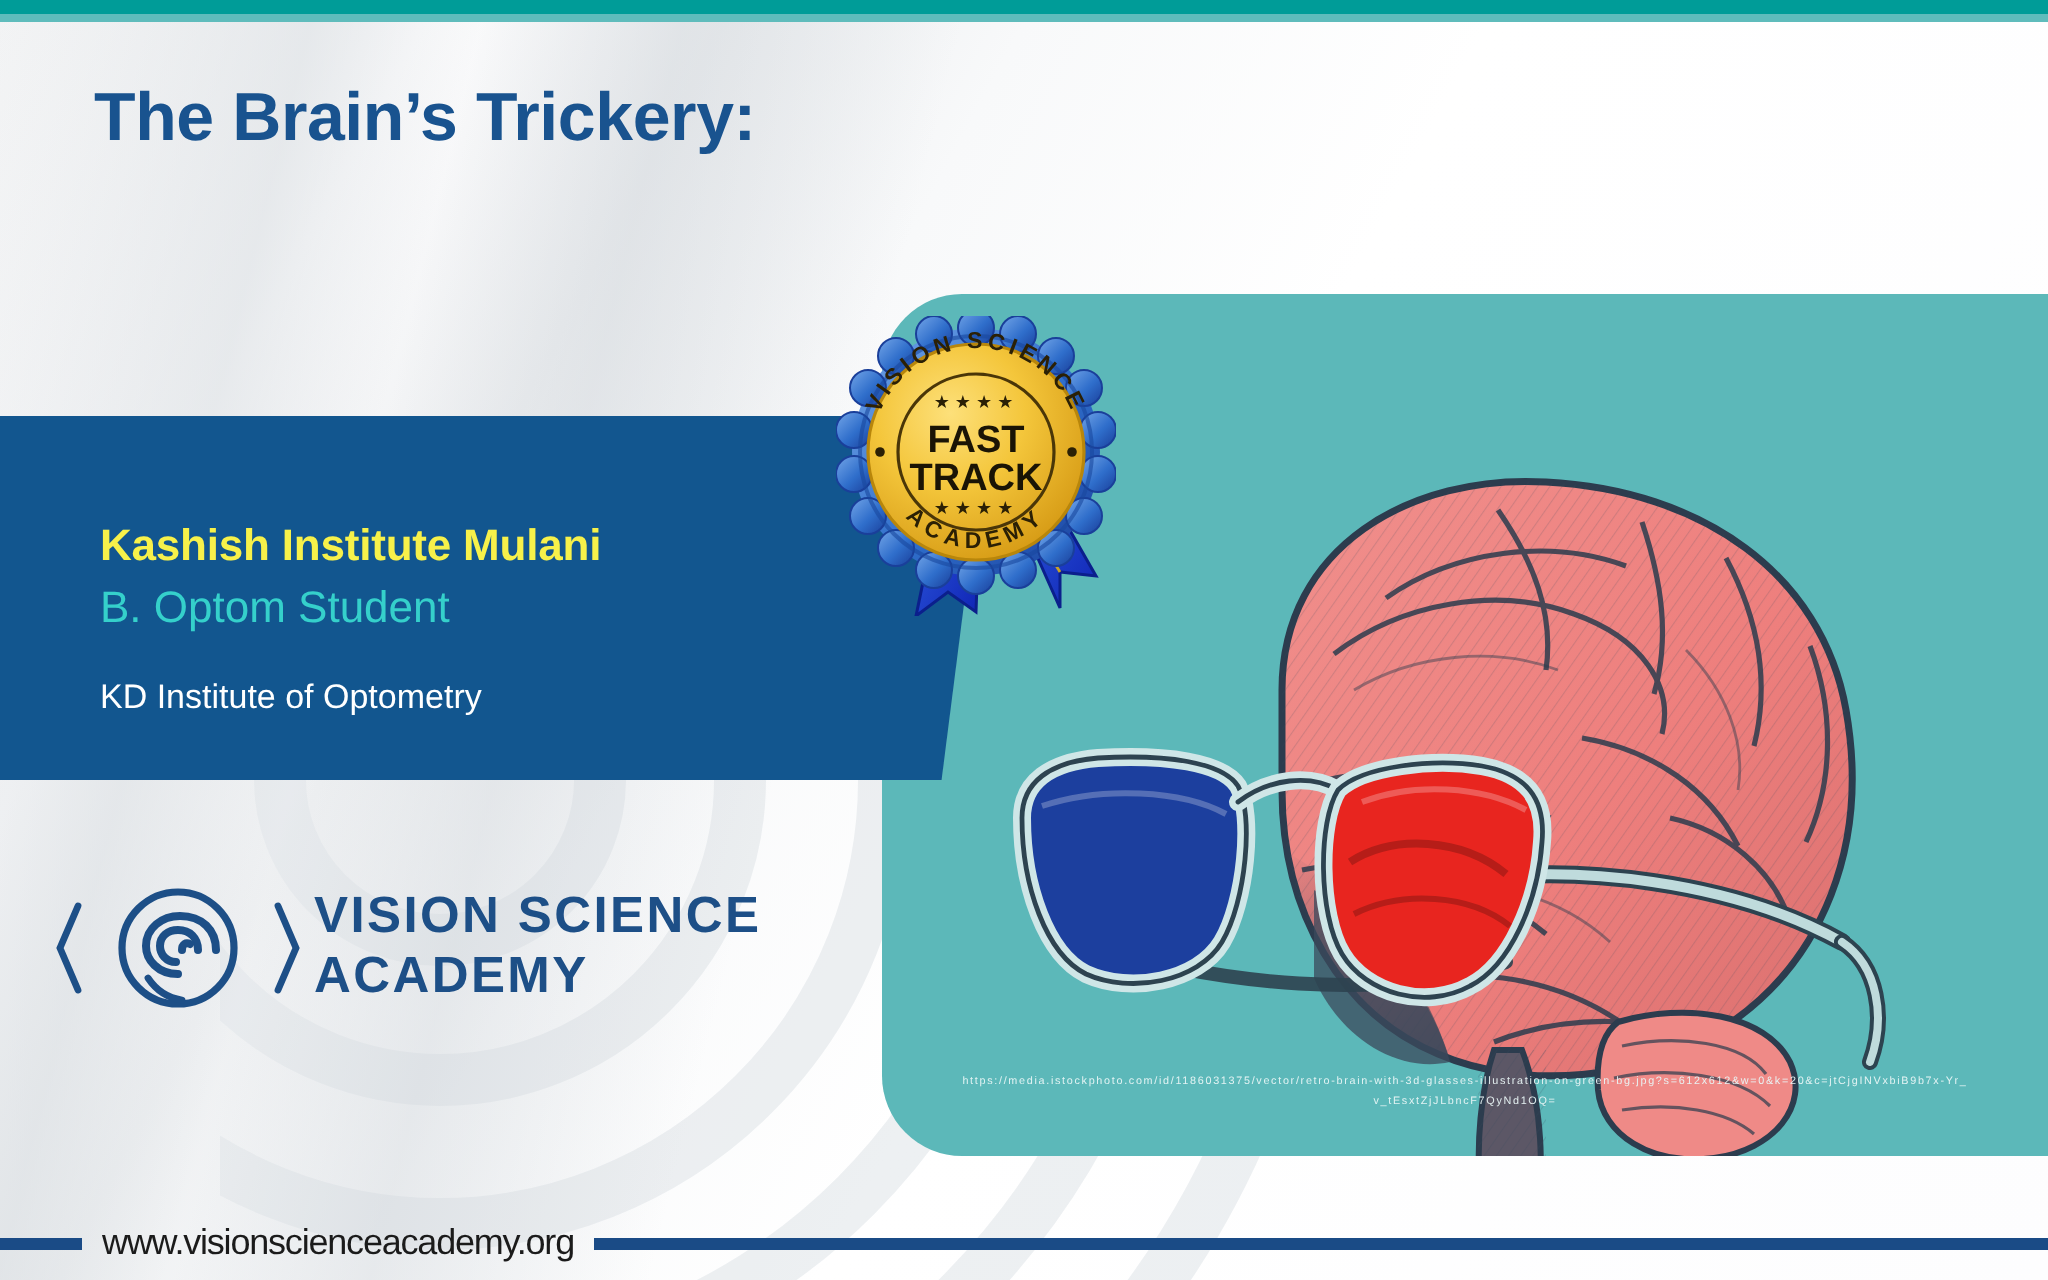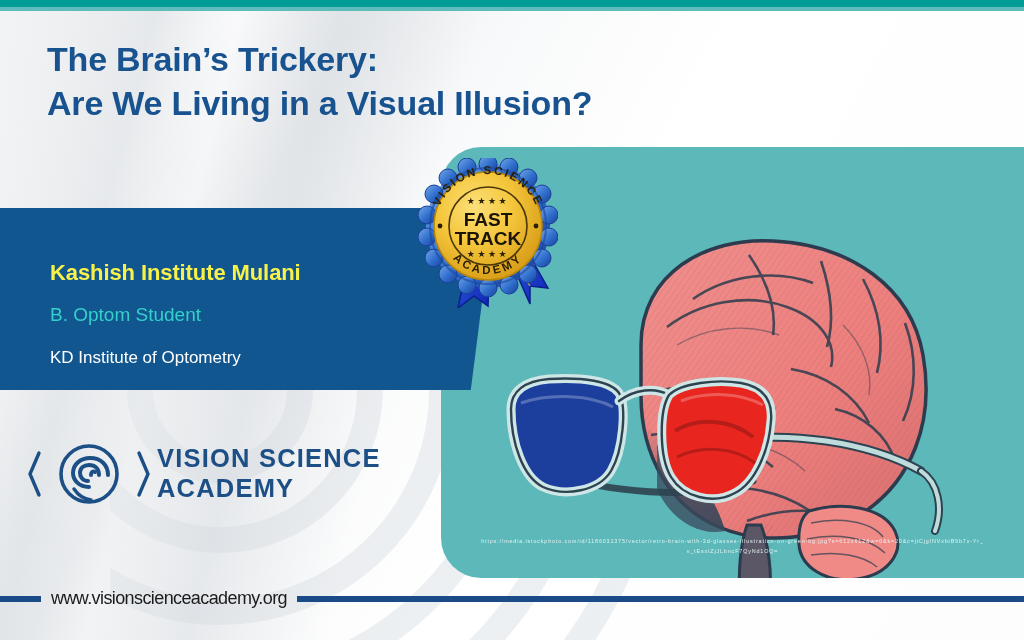--- a/index.html
+++ b/index.html
@@ -102,22 +102,22 @@
   .speaker {
     position:absolute;
     left:50px; top:259px;
     width:420px;
   }
   .sp-name {
     font-size:22px; font-weight:bold; color:#f7f14a;
     line-height:1.3; letter-spacing:-.1px;
   }
   .sp-role {
-    font-size:19px; color:#35d0cb; line-height:1.38;
-    margin-top:14px;
+    font-size:22px; color:#35d0cb; line-height:1.38;
+    margin-top:1px;
   }
   .sp-org {
     font-size:17px; color:#ffffff; line-height:1.4;
     margin-top:18px;
   }
 
   
   .badge {
     position:absolute;
     left:418px; top:158px;
@@ -137,21 +137,21 @@
     font-size:25.5px;
     line-height:1.16;
     letter-spacing:1.2px;
     margin-left:4px;
   }
   .logo-text .ln2 { display:block; }
 
   
   .footer {
     position:absolute;
-    left:0; bottom:31px; width:1024px;
+    left:0; bottom:8px; width:1024px;
     display:flex; align-items:center;
   }
   .foot-rule-l { height:6px; background:#1a4b86; width:41px; flex:0 0 auto; }
   .foot-url {
     color:#1b1b1b;
     font-size:18px;
     letter-spacing:-.6px;
     padding:0 10px;
     white-space:nowrap;
   }
@@ -175,21 +175,20 @@
         <circle cx="110" cy="90" r="366"></circle>
         <circle cx="110" cy="90" r="438"></circle>
       </g>
     </svg>
   </div>
 
   <div class="sheen"></div>
 
   <div class="title">
     <span>The Brain’s Trickery:</span>
-    <span class="l2">Are We Living in a Visual Illusion?</span>
   </div>
 
   <div class="panel">
 
     <svg class="panel-art" viewBox="0 0 500 420">
       <defs>
         <linearGradient id="brainG" x1="0" y1="0" x2="1" y2="1">
           <stop offset="0%" stop-color="#f08f8c"></stop>
           <stop offset="55%" stop-color="#ee7f7d"></stop>
           <stop offset="100%" stop-color="#d96f6e"></stop>

